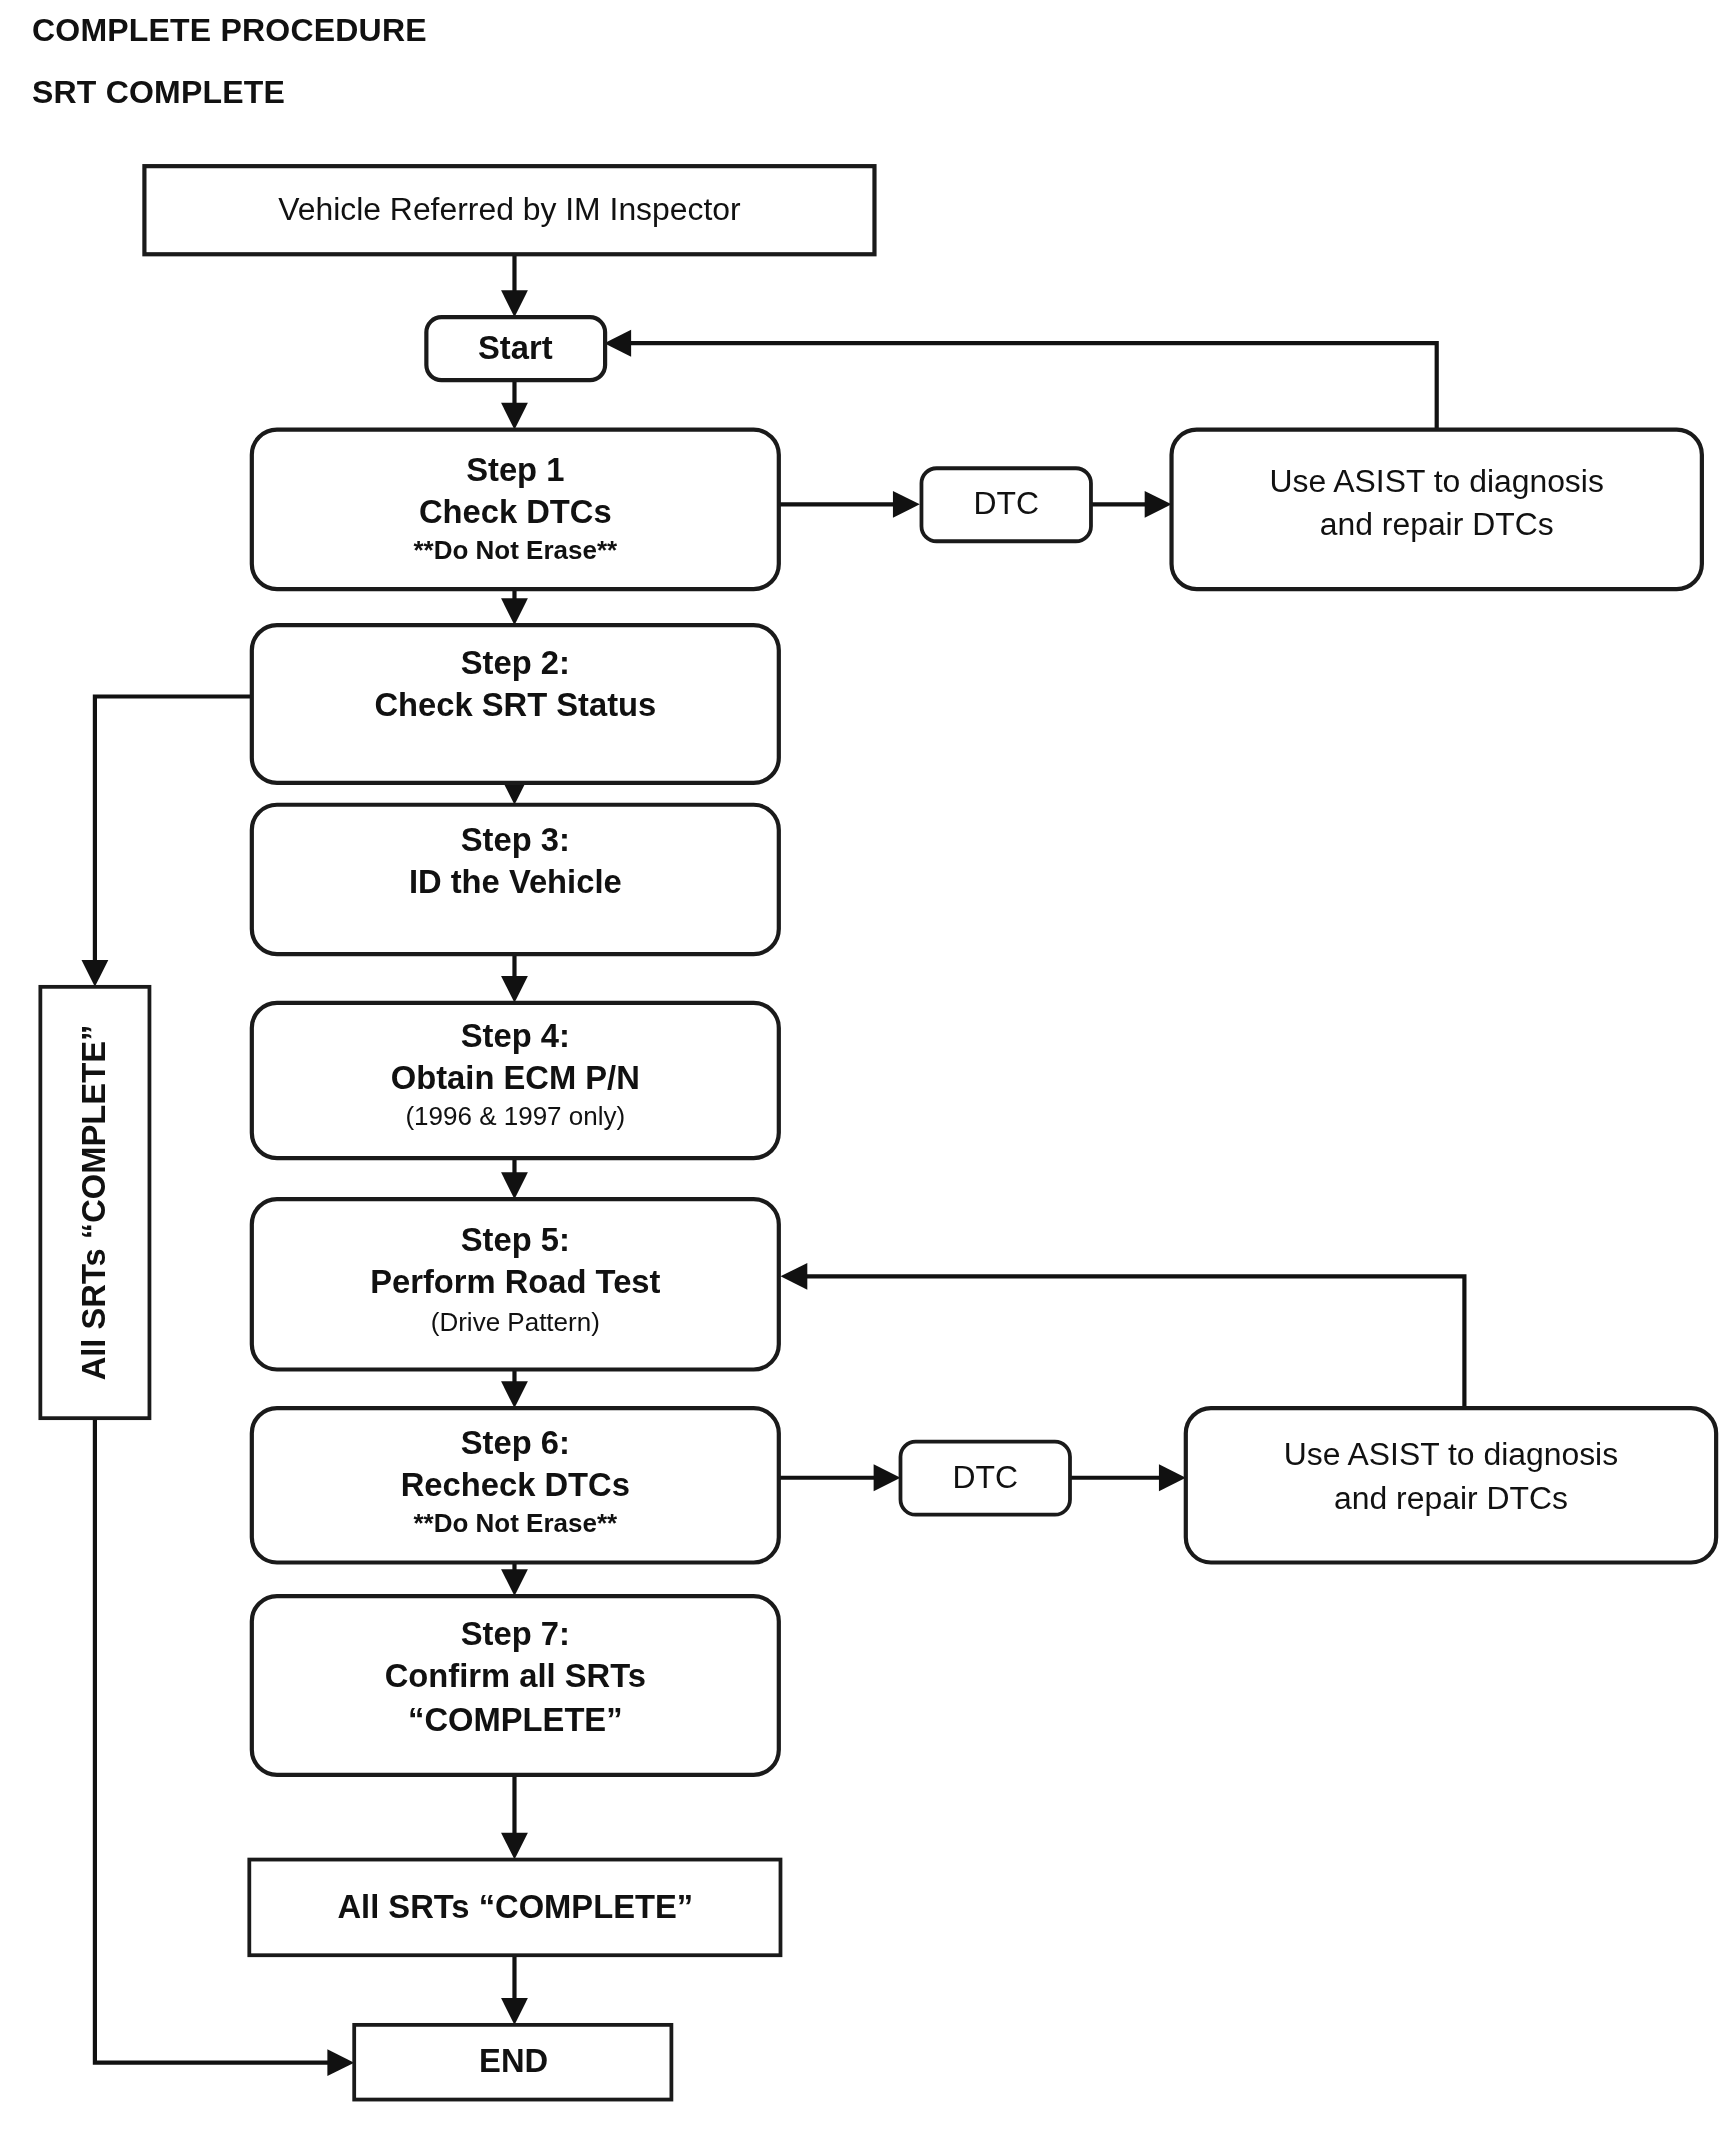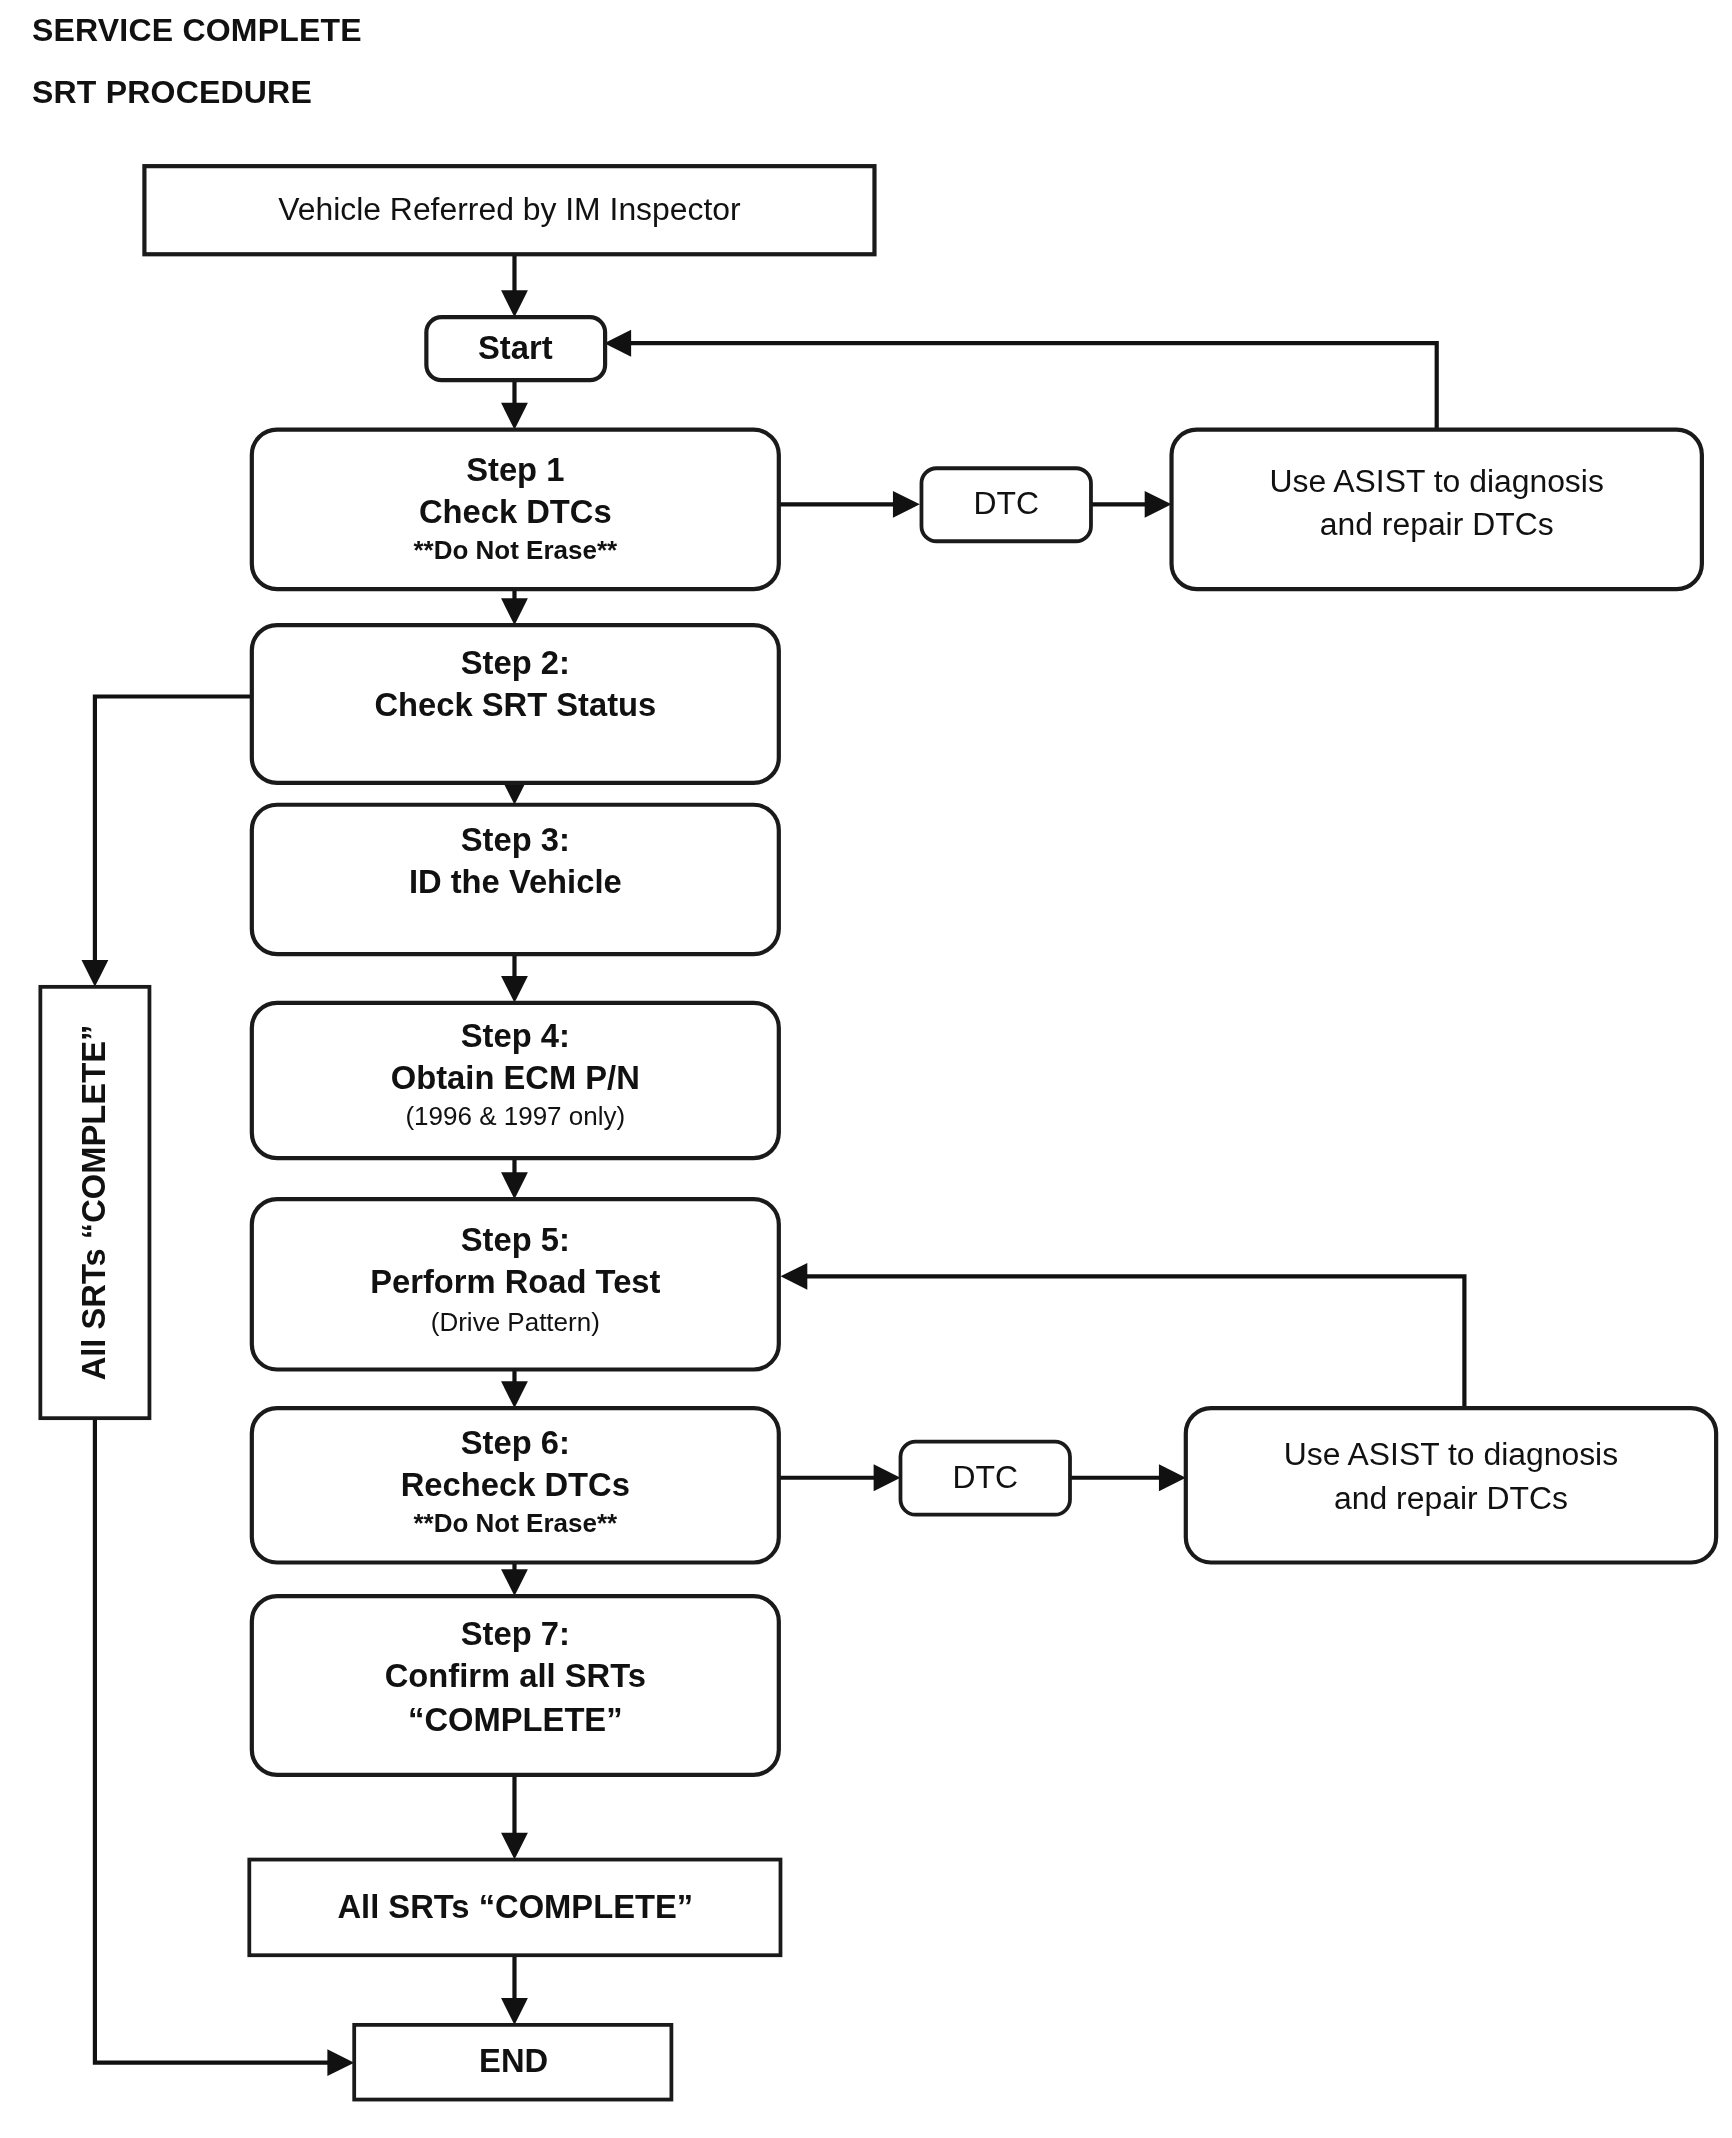--- a/index.html
+++ b/index.html
@@ -69,22 +69,22 @@
   .fs-main  { font-size: 39px; }
   .fs-sub   { font-size: 31px; }
   .fs-plain { font-size: 38px; }
   .fs-dtc   { font-size: 38px; }
 </style>
 </head>
 <body>
 
 <div id="page-root">
 
-  <div class="heading" id="heading-1">SERVICE COMPLETE</div>
-  <div class="heading" id="heading-2">SRT PROCEDURE</div>
+  <div class="heading" id="heading-1">COMPLETE PROCEDURE</div>
+  <div class="heading" id="heading-2">SRT COMPLETE</div>
 
   <svg id="flow" viewBox="0 0 2065 2549">
 
     <g>
 
       <path class="conn" d="M 613 303 L 613 362"></path>
       <polygon class="arrowhead" points="613,378 597,346 629,346"></polygon>
 
       <path class="conn" d="M 613 453 L 613 495"></path>
       <polygon class="arrowhead" points="613,512 597,480 629,480"></polygon>

